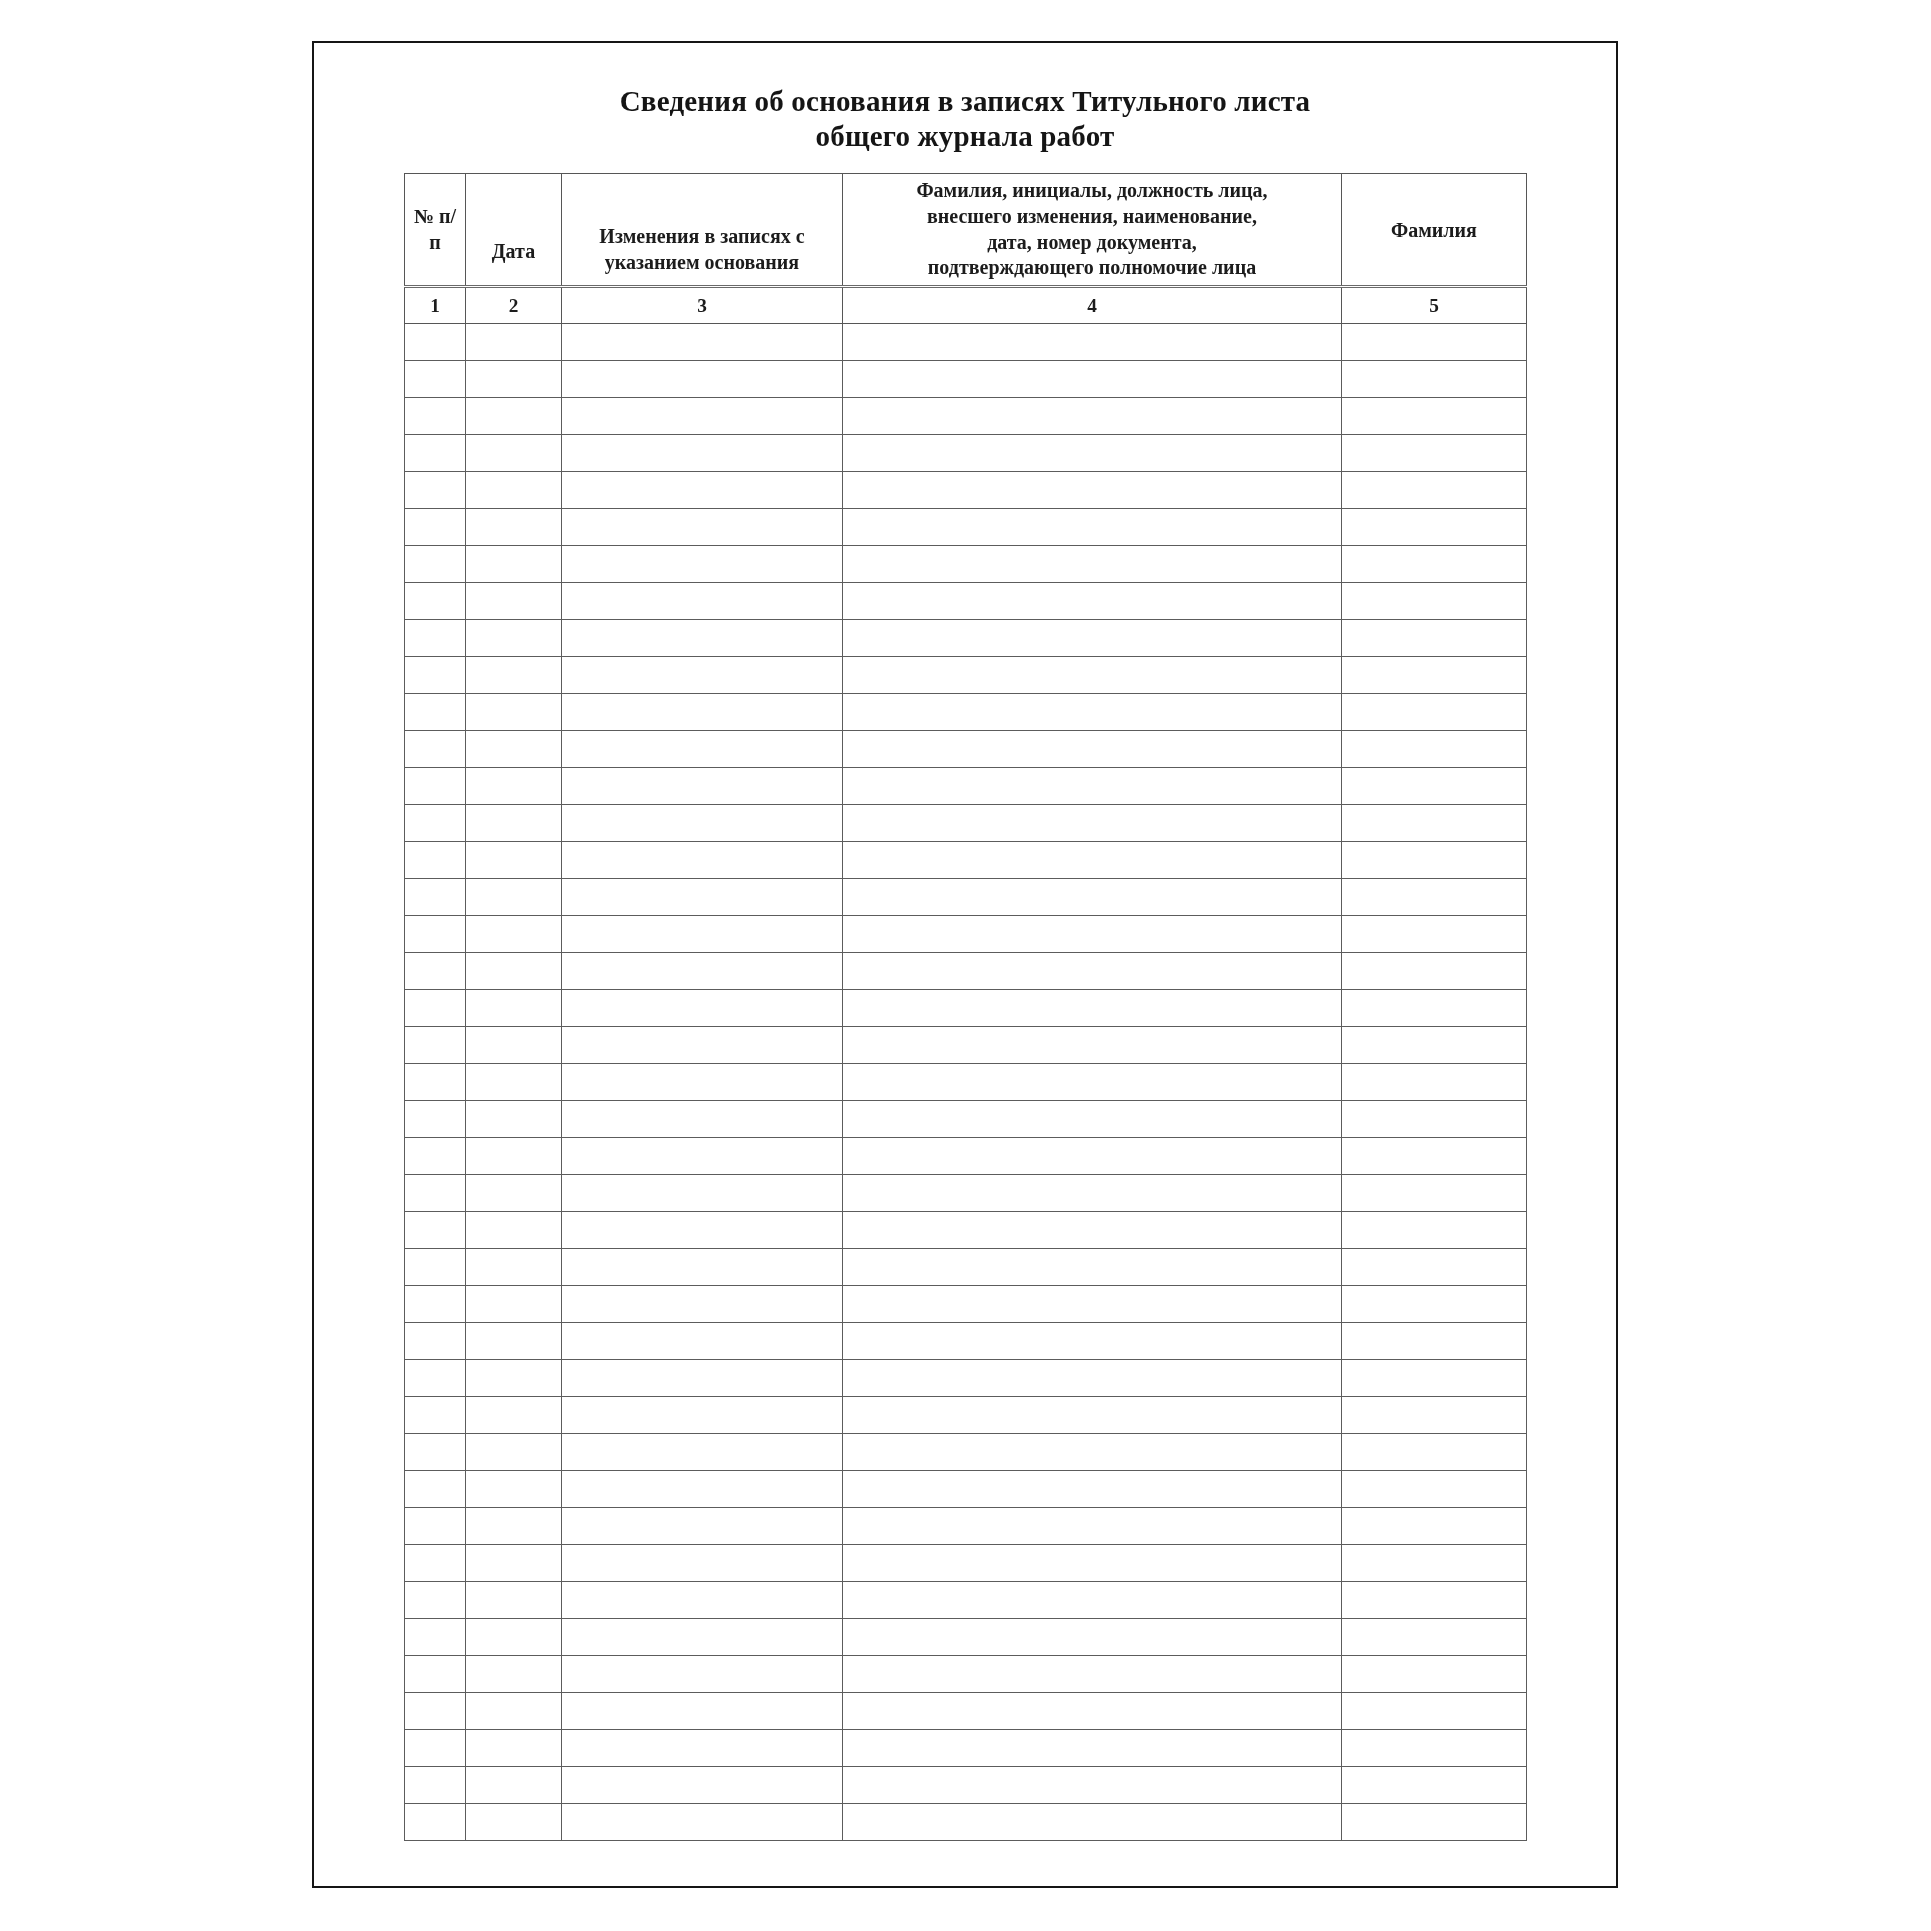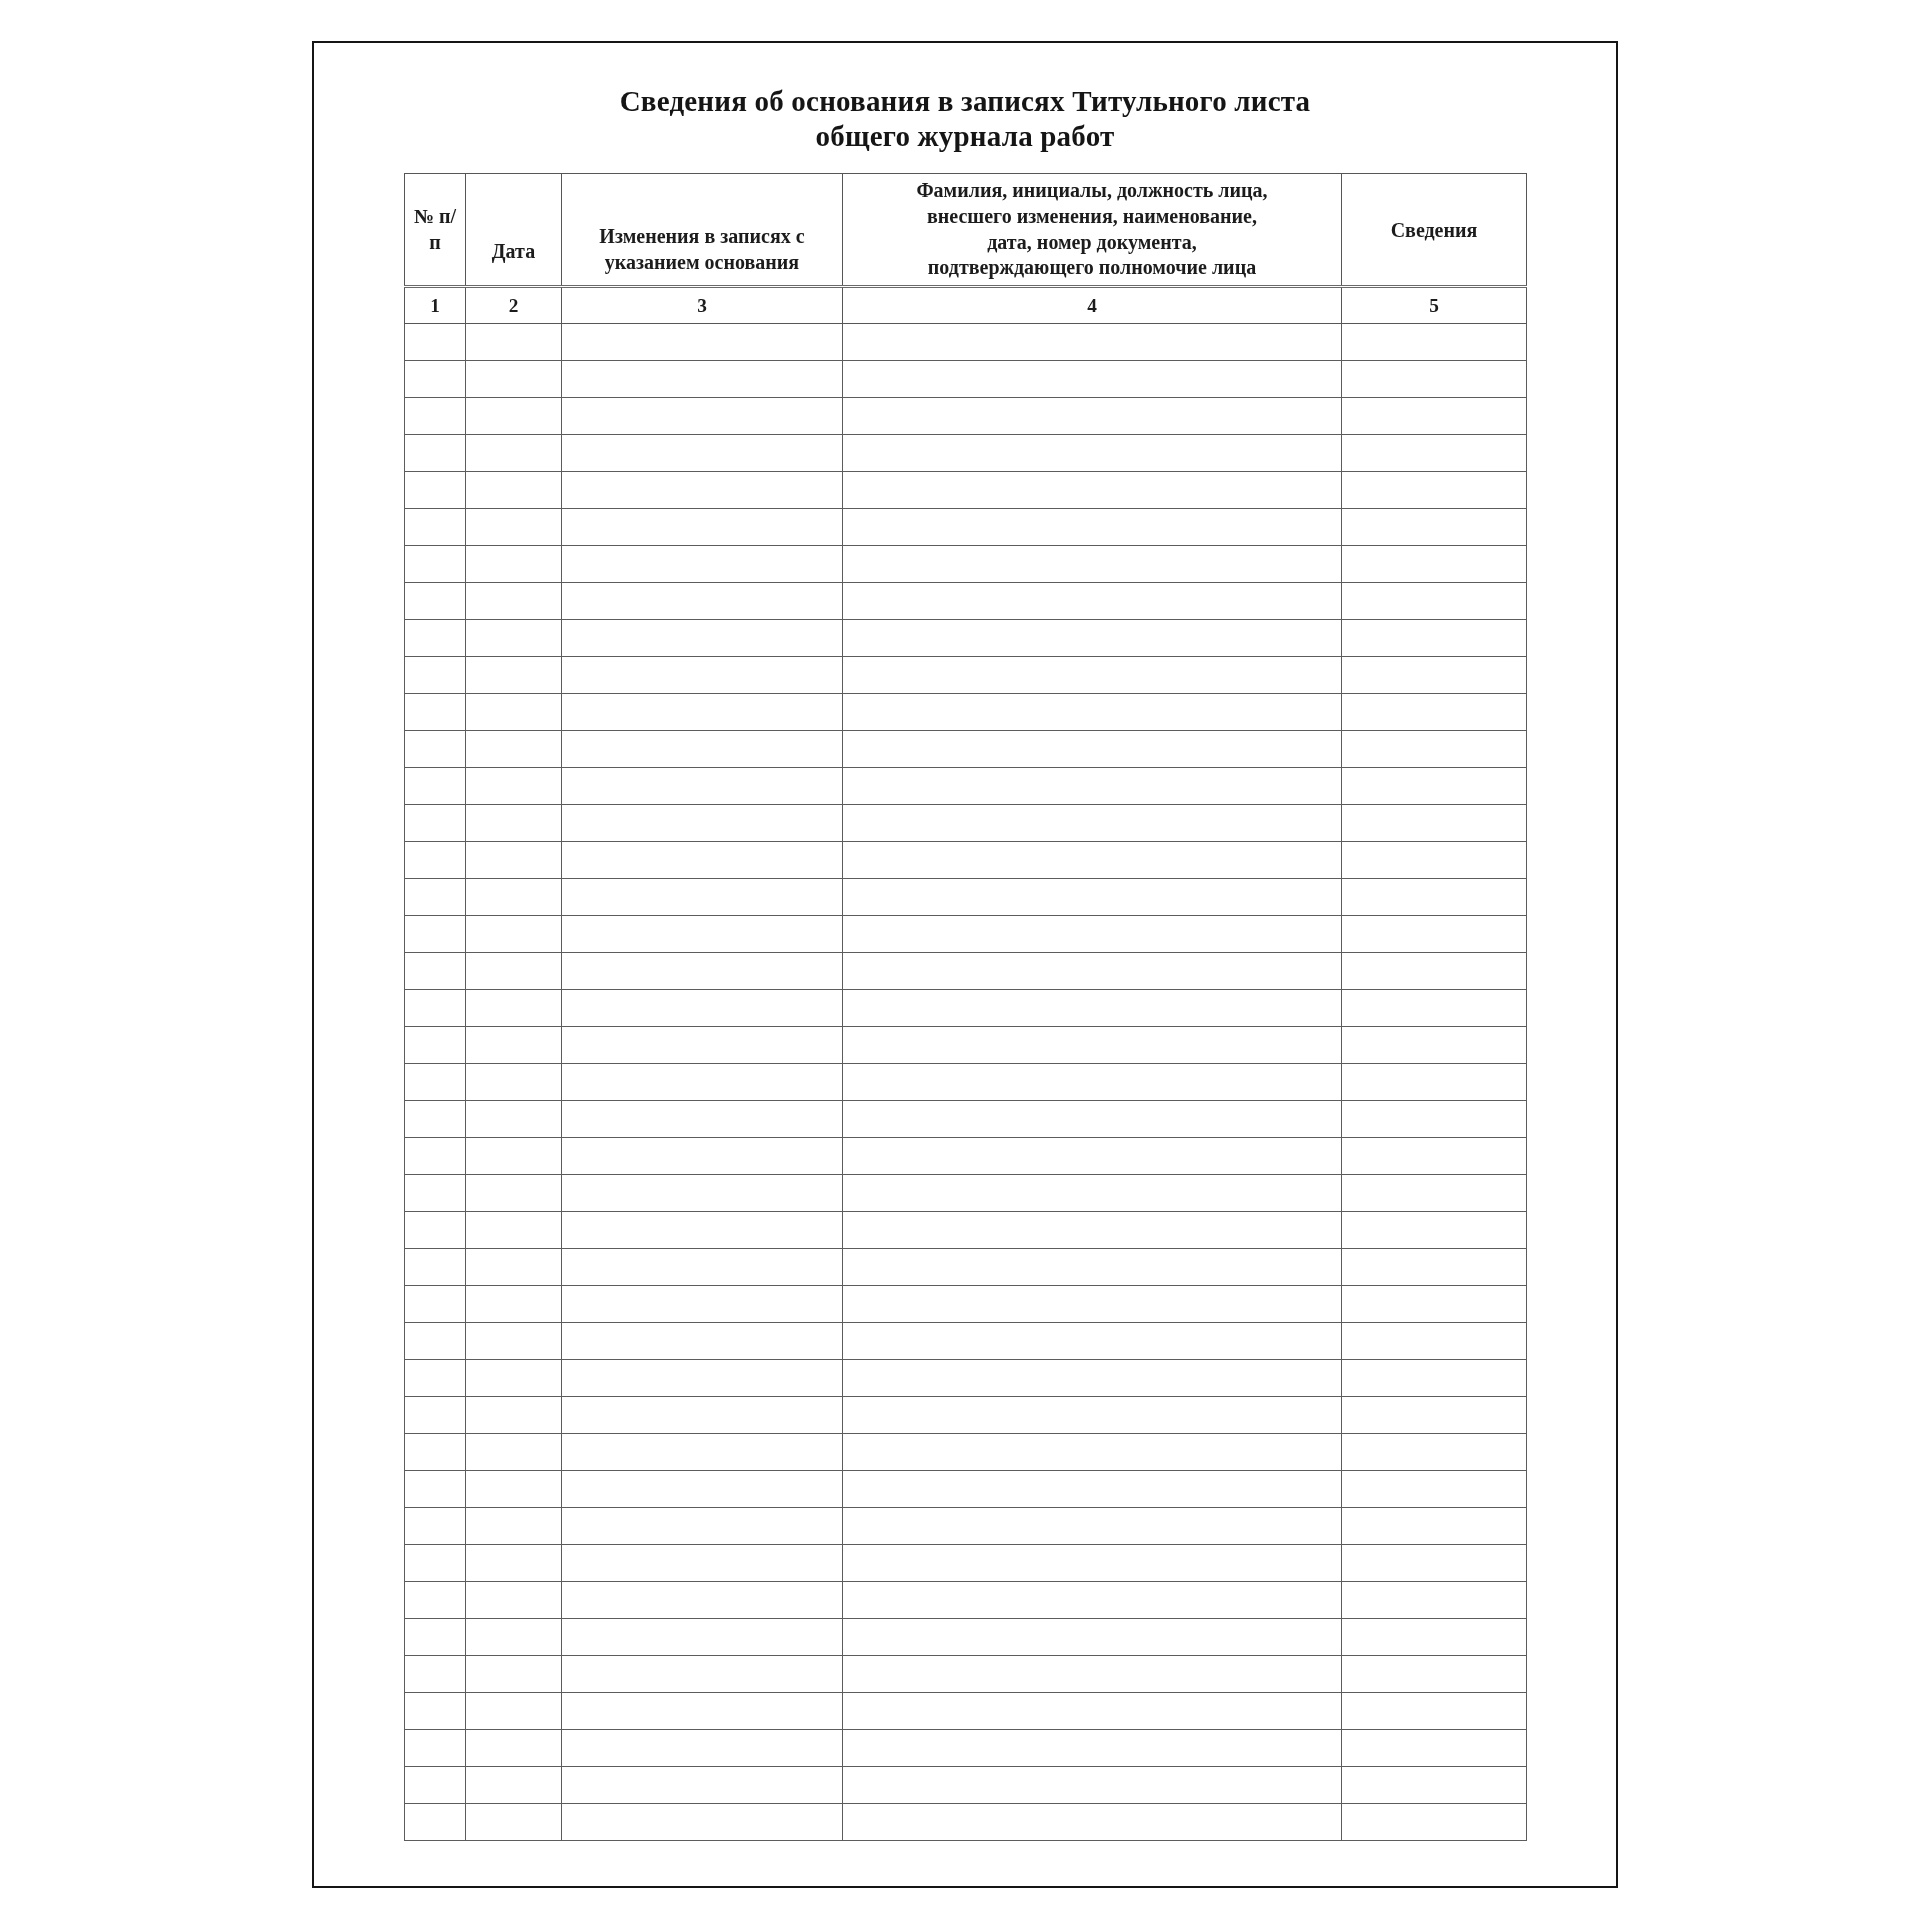--- a/index.html
+++ b/index.html
@@ -118,21 +118,21 @@
           <th>
             <span class="hdr-inner hdr-date">Дата</span>
           </th>
           <th>
             <span class="hdr-inner hdr-change">Изменения в записях с указанием основания</span>
           </th>
           <th>
             <span class="hdr-inner hdr-person">Фамилия, инициалы, должность лица, внесшего изменения, наименование, дата, номер документа, подтверждающего полномочие лица</span>
           </th>
           <th>
-            <span class="hdr-inner hdr-sign">Сведения</span>
+            <span class="hdr-inner hdr-sign">Фамилия</span>
           </th>
         </tr>
         <tr class="index-row">
           <th>1</th>
           <th>2</th>
           <th>3</th>
           <th>4</th>
           <th>5</th>
         </tr>
       </thead>

